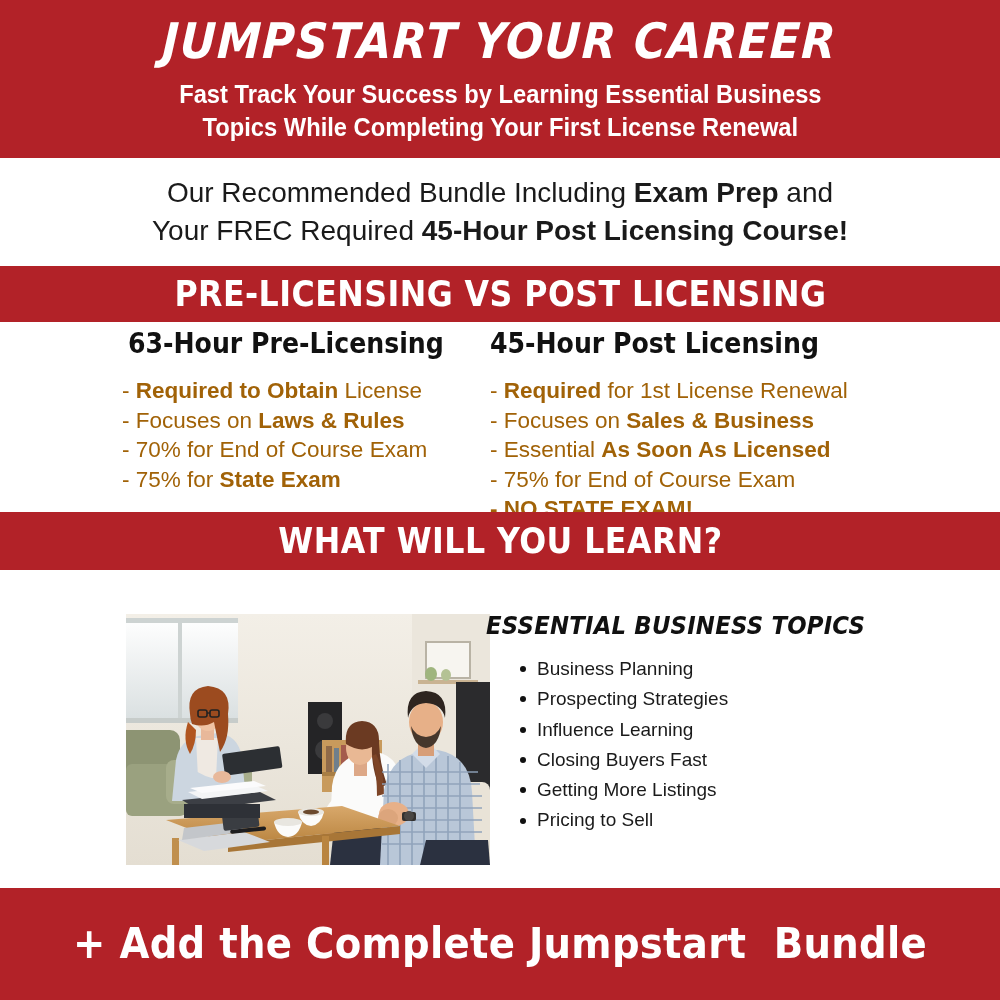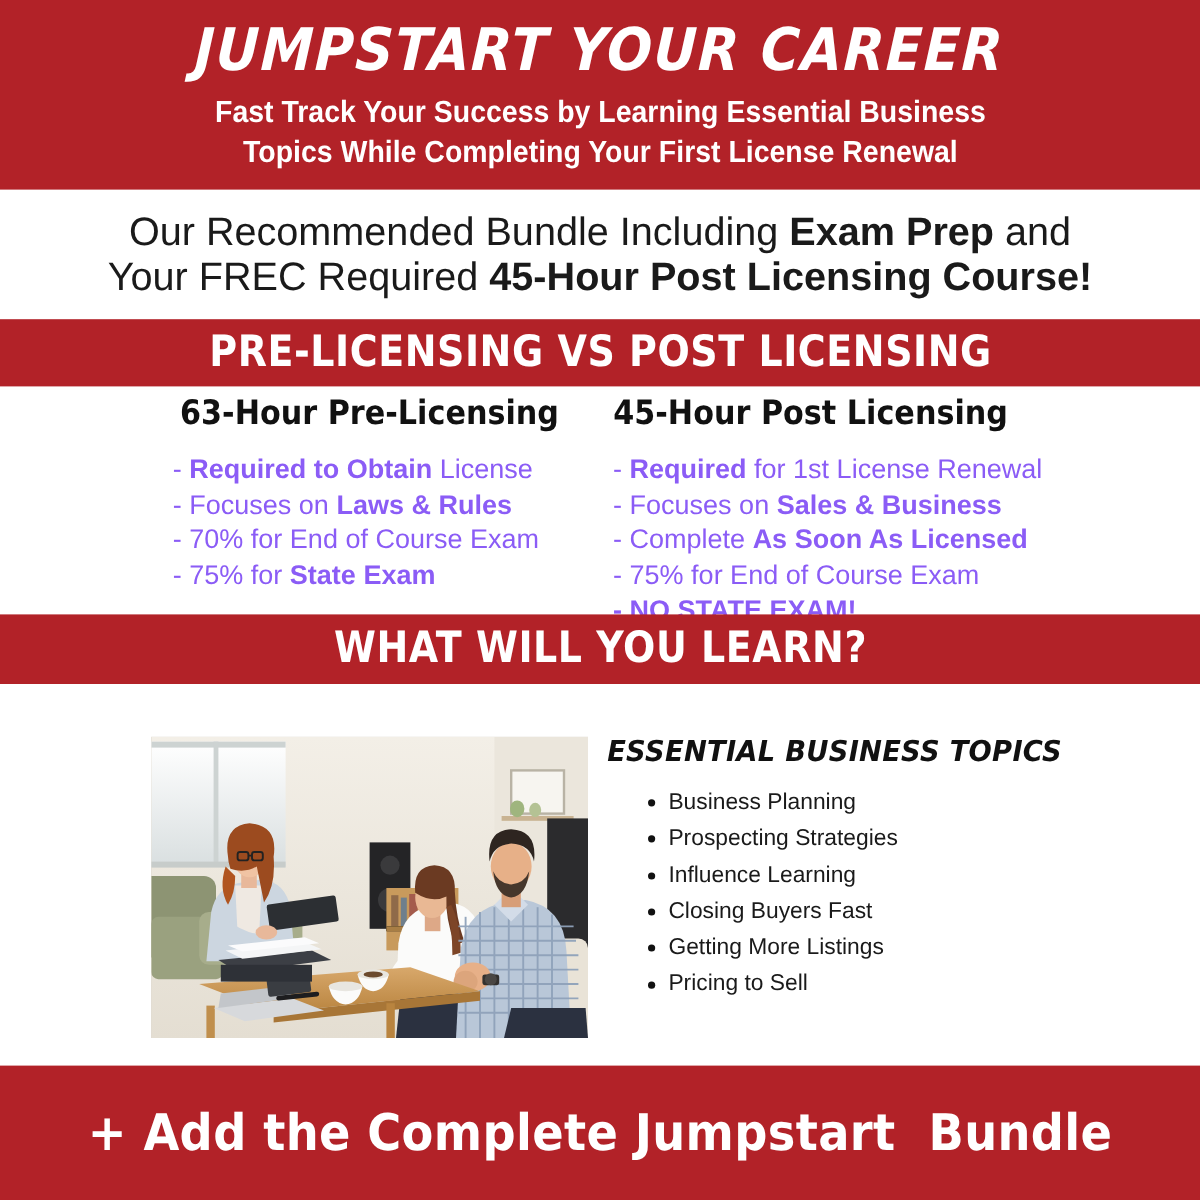--- a/index.html
+++ b/index.html
@@ -73,21 +73,21 @@
     width: 1000px;
     height: 108px;
     display: flex;
     flex-direction: column;
     align-items: center;
     justify-content: center;
     box-sizing: border-box;
   }
   .intro-line {
     font-family: "Liberation Sans", sans-serif;
-    font-size: 33px;
+    font-size: 28px;
     line-height: 38px;
     color: #1a1a1a;
     text-align: center;
     white-space: nowrap;
   }
   .intro-line b { font-weight: 700; }
 
   
   .band-vs {
     top: 266px;
@@ -114,60 +114,60 @@
     position: absolute;
     left: 0;
     top: 330px;
     width: 1000px;
     height: 200px;
     display: flex;
   }
   .col {
     box-sizing: border-box;
   }
-  .col-left  { width: 480px; padding-left: 122px; margin-left: 22px; }
+  .col-left  { width: 480px; padding-left: 122px; }
   .col-right { width: 520px; padding-left: 10px; }
   .col-head {
     font-family: "DejaVu Sans", sans-serif;
     font-weight: 700;
     font-size: 28px;
     line-height: 1;
     color: #111111;
     transform: scaleX(0.90);
     transform-origin: left center;
     white-space: nowrap;
     margin-bottom: 18px;
   }
   .col-left .col-head { margin-left: 6px; }
   .col-item {
     font-family: "Liberation Sans", sans-serif;
     font-size: 22.5px;
     line-height: 29.5px;
-    color: #8b5cf6;
+    color: #a16207;
     white-space: nowrap;
   }
   .col-item b { font-weight: 700; }
   .col-item.all-bold { font-weight: 700; }
 
   
   .photo {
     position: absolute;
     left: 126px;
     top: 614px;
     width: 364px;
     height: 251px;
     overflow: hidden;
     background: #d8d2c6;
   }
   .photo svg { display: block; width: 364px; height: 251px; }
 
   
   .topics {
     position: absolute;
-    left: 506px;
+    left: 486px;
     top: 614px;
     width: 470px;
   }
   .topics-head {
     font-family: "DejaVu Sans", sans-serif;
     font-weight: 700;
     font-style: italic;
     font-size: 24px;
     line-height: 1;
     letter-spacing: 0.2px;
@@ -255,21 +255,21 @@
       <div class="col-item"><span>- </span><span>75% for </span><b>State Exam</b><span></span></div>
     </div>
 
     <div class="col col-right">
       <div class="col-head">45-Hour Post Licensing</div>
 
       <div class="col-item"><span>- </span><span></span><b>Required</b><span> for 1st License Renewal</span></div>
 
       <div class="col-item"><span>- </span><span>Focuses on </span><b>Sales &amp; Business</b><span></span></div>
 
-      <div class="col-item"><span>- </span><span>Complete </span><b>As Soon As Licensed</b><span></span></div>
+      <div class="col-item"><span>- </span><span>Essential </span><b>As Soon As Licensed</b><span></span></div>
 
       <div class="col-item"><span>- </span><span>75% for End of Course Exam</span><b></b><span></span></div>
 
       <div class="col-item all-bold"><span>- </span><span></span><b>NO STATE EXAM!</b><span></span></div>
     </div>
   </div>
 
   <div class="band band-learn">
     <div class="banner-text">WHAT WILL YOU LEARN?</div>
   </div>

